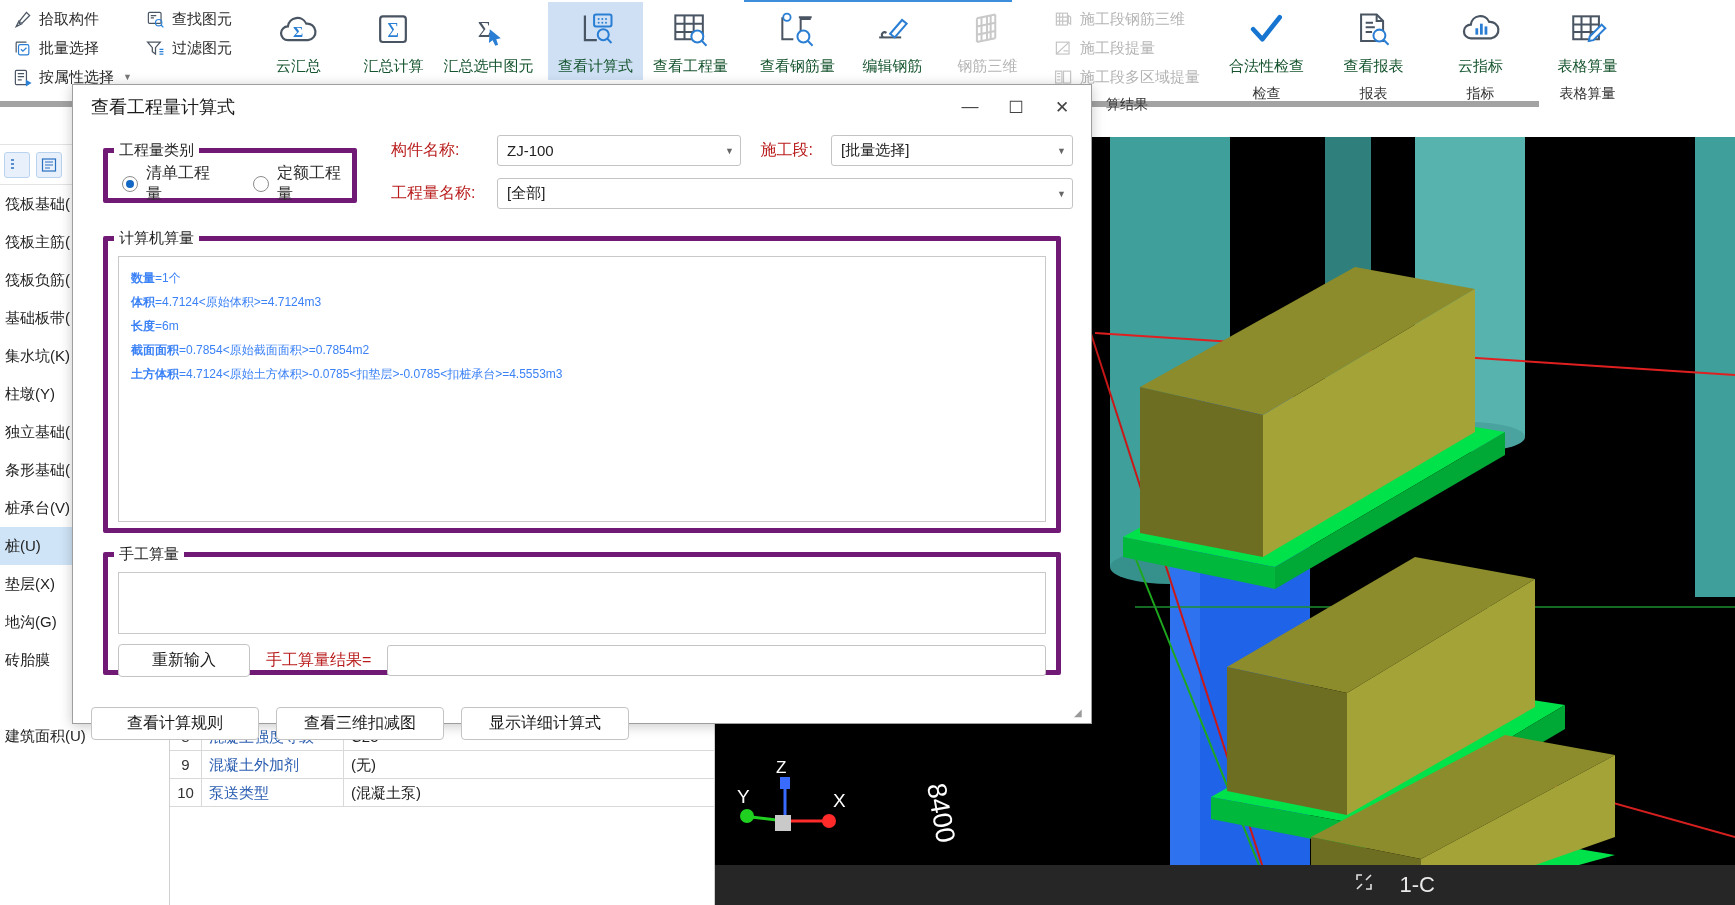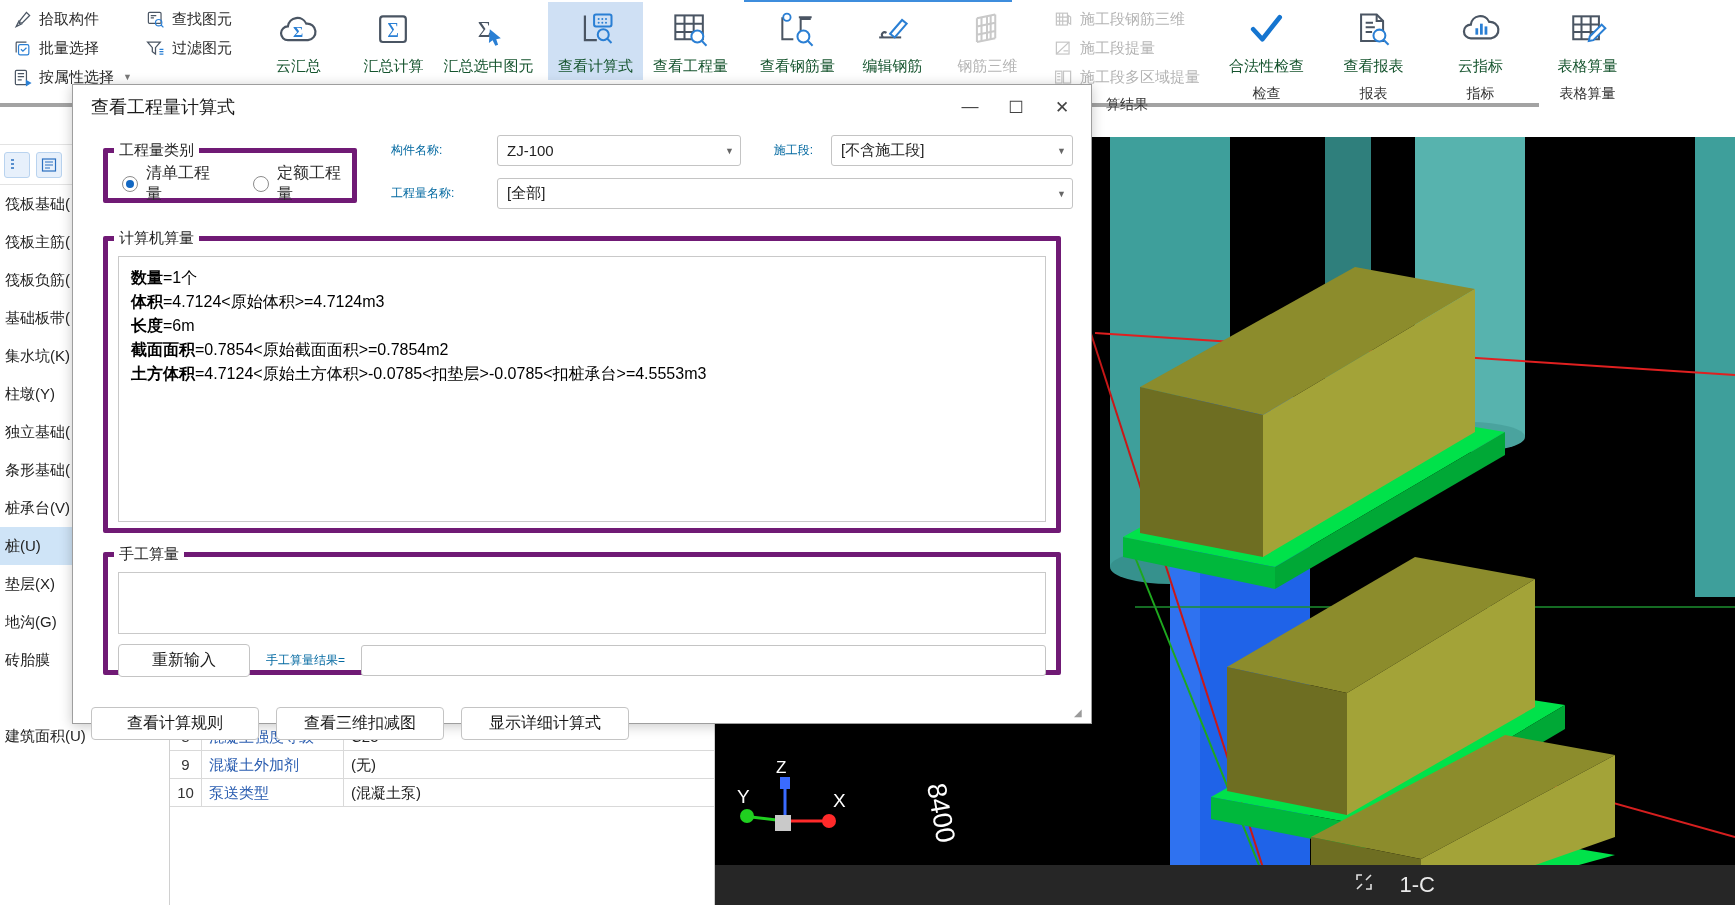--- a/index.html
+++ b/index.html
@@ -11,21 +11,21 @@
     color:#2b2b2b;
     background:#ffffff;
     overflow:hidden;
     position:relative;
   }
 
   
   #ribbon {
     position:absolute; left:0; top:0; width:1539px; height:107px;
     background:#ffffff;
-    border-bottom:4px solid #a3a3a3;
+    border-bottom:6px solid #a3a3a3;
     display:flex; align-items:stretch;
   }
   .rgroup { display:flex; flex-direction:column; position:relative; }
   .rgroup .rbody { flex:1; display:flex; align-items:flex-start; padding:2px 6px 0 6px; }
   .rgroup .rlabel {
     height:26px; line-height:26px; text-align:center; font-size:14px; color:#333;
   }
   .rsep { width:1px; background:#e2e2e2; margin:4px 0 26px 0; }
 
   
@@ -126,34 +126,34 @@
   .radio { display:inline-flex; align-items:center; gap:8px; font-size:16px; cursor:default; }
   .rdot {
     width:16px; height:16px; border-radius:50%; border:1px solid #8c8c8c; background:#fff;
     display:inline-block; position:relative; flex:none;
   }
   .rdot.on::after {
     content:""; position:absolute; left:3px; top:3px; width:8px; height:8px;
     border-radius:50%; background:#1268c3;
   }
 
-  .flabel { font-size:12px; color:#0369a1; white-space:nowrap; }
+  .flabel { font-size:16px; color:#b91c1c; white-space:nowrap; }
   .combo {
     height:31px; border:1px solid #c4c4c4; border-radius:3px; background:#fff;
     display:flex; align-items:center; padding:0 6px 0 9px; font-size:15px; color:#222;
     position:relative;
   }
   .combo .cval { flex:1; white-space:nowrap; overflow:hidden; }
   .combo .carr { font-size:9px; color:#666; padding-left:6px; }
 
   .calcbox {
     border:1px solid #c9c9c9; background:#fff; margin:8px 10px 10px 10px;
     height:266px; padding:9px 12px; overflow:hidden;
   }
-  .cline { font-size:16px; line-height:24px; white-space:nowrap; color:#000000; }
+  .cline { font-size:12px; line-height:24px; white-space:nowrap; color:#3b82f6; }
   .cline b { font-weight:bold; }
 
   .manualbox {
     border:1px solid #c9c9c9; background:#fff; margin:8px 10px 0 10px; height:62px;
   }
   .mrow { display:flex; align-items:center; gap:16px; margin:10px 10px 0 10px; }
   .btn {
     border:1px solid #c4c4c4; border-radius:4px; background:#fff; font-size:16px;
     color:#1a1a1a; height:33px; display:flex; align-items:center; justify-content:center;
     cursor:default; white-space:nowrap;
@@ -652,21 +652,21 @@
 
       <div style="flex:1; padding-left:22px; padding-top:6px;">
         <div style="display:flex; align-items:center; gap:0;">
           <div class="flabel" style="width:106px;">构件名称:</div>
           <div class="combo" style="width:244px;">
             <span class="cval">ZJ-100</span>
             <span class="carr">▼</span>
           </div>
           <div class="flabel" style="width:90px; text-align:right; padding-right:18px;">施工段:</div>
           <div class="combo" style="width:242px;">
-            <span class="cval">[不含施工段]</span>
+            <span class="cval">[批量选择]</span>
             <span class="carr">▼</span>
           </div>
         </div>
         <div style="display:flex; align-items:center; margin-top:12px;">
           <div class="flabel" style="width:106px;">工程量名称:</div>
           <div class="combo" style="flex:1;">
             <span class="cval">[全部]</span>
             <span class="carr">▼</span>
           </div>
         </div>

